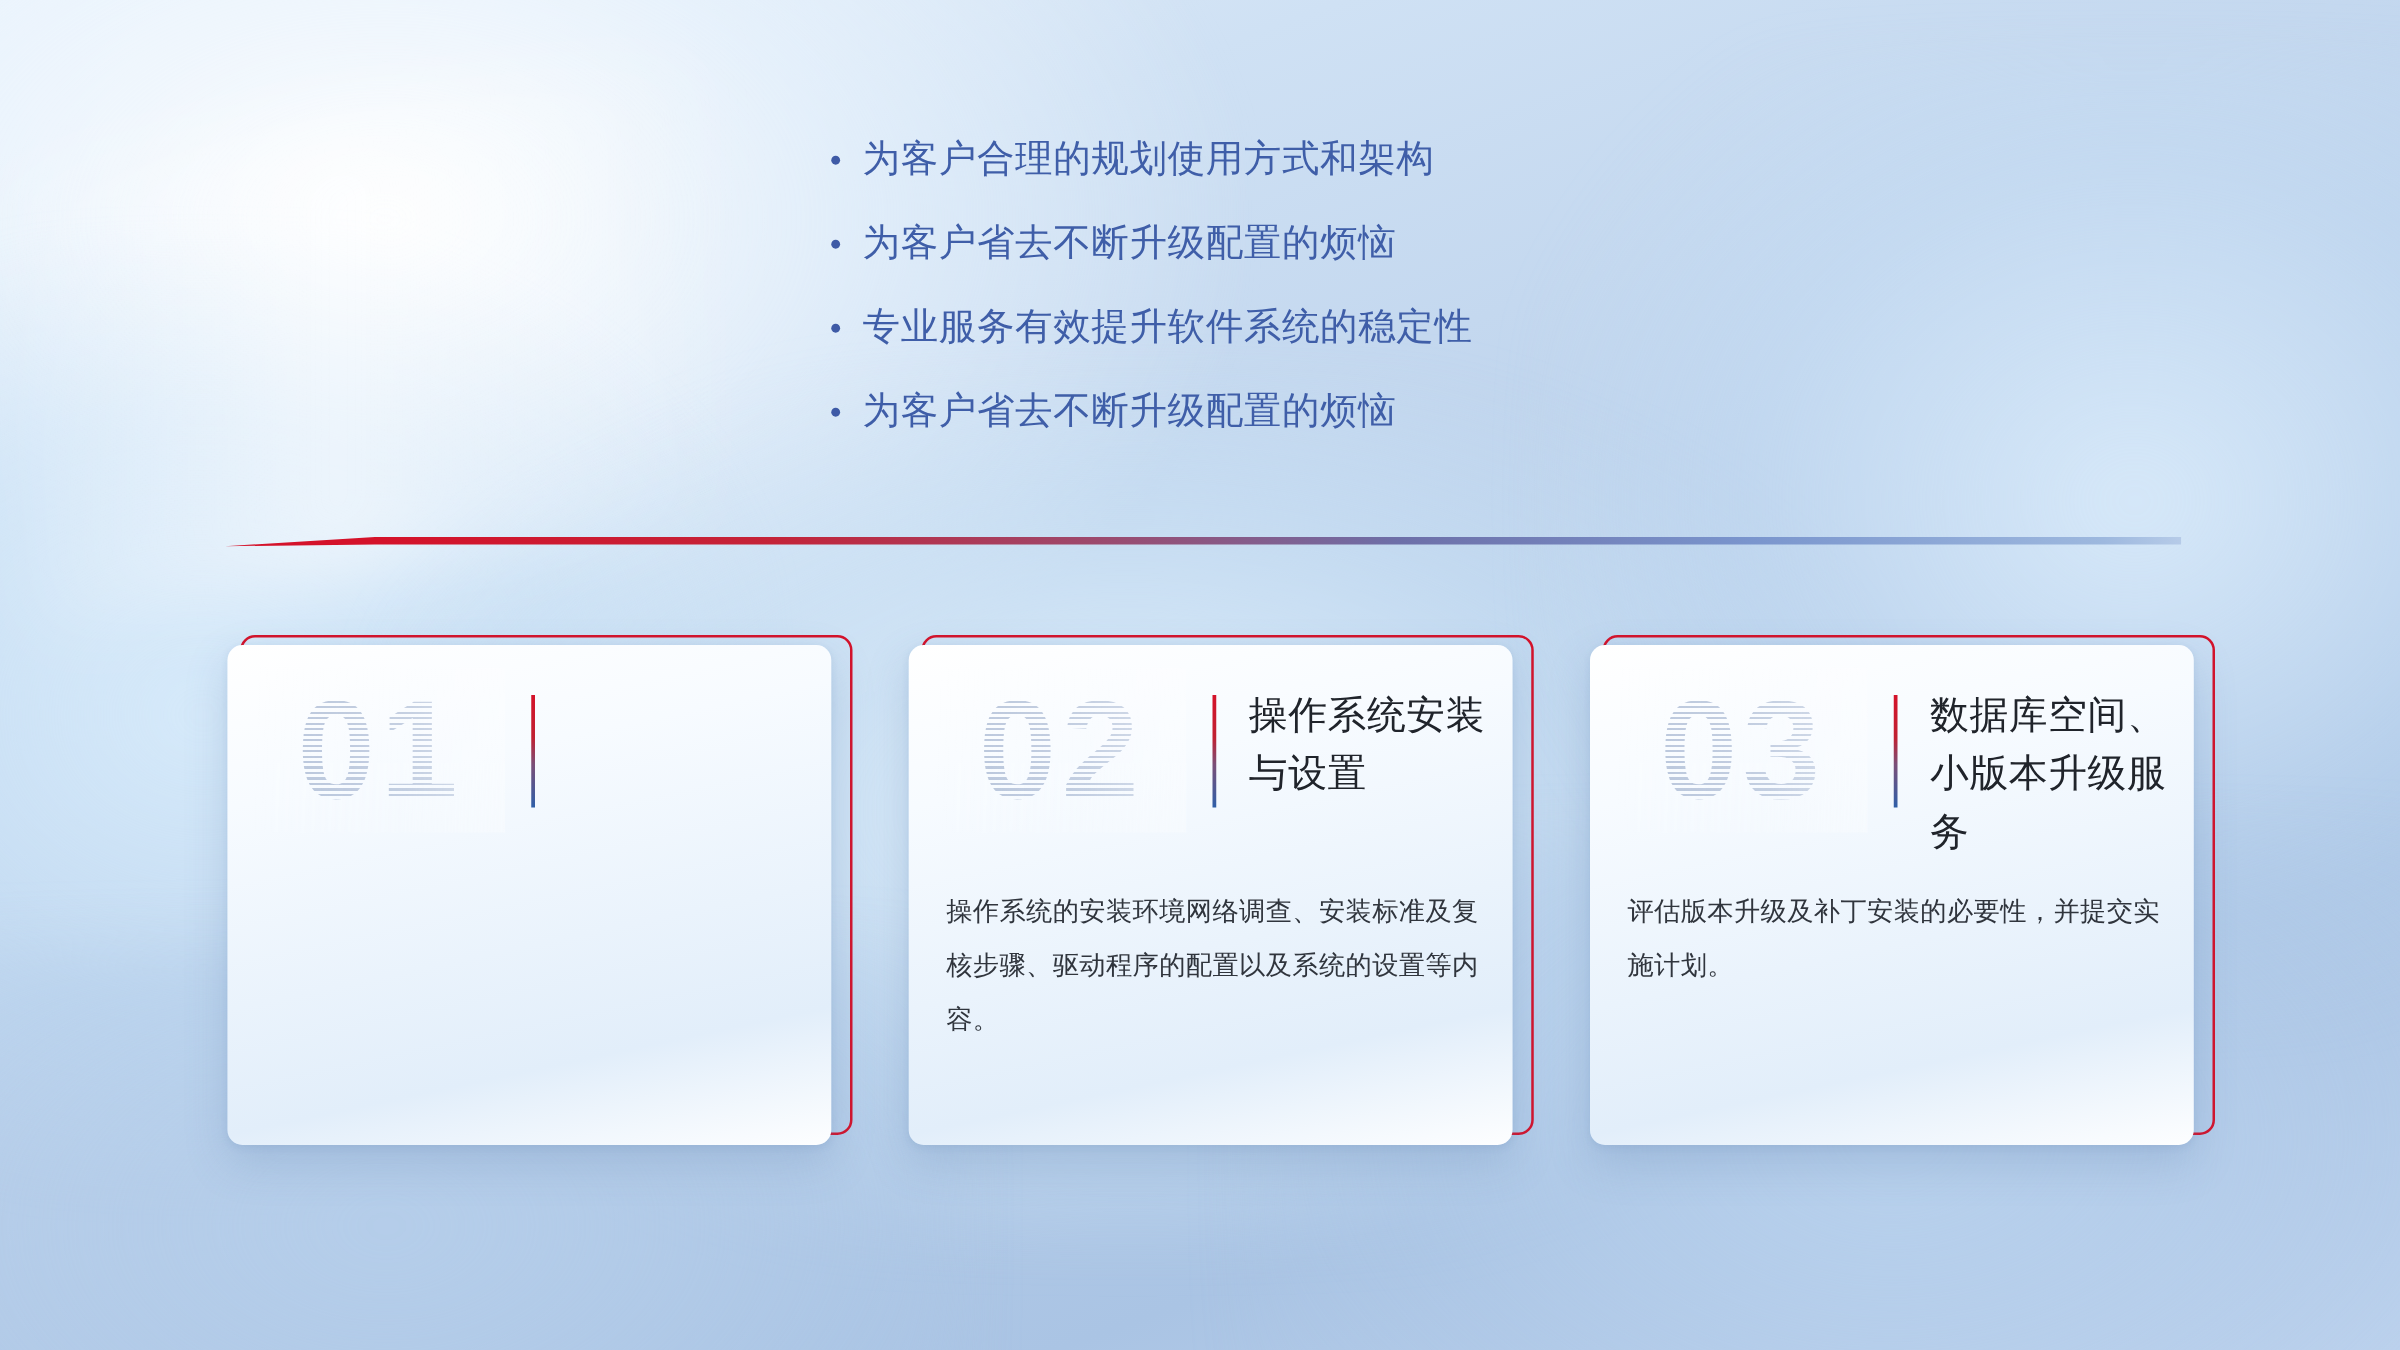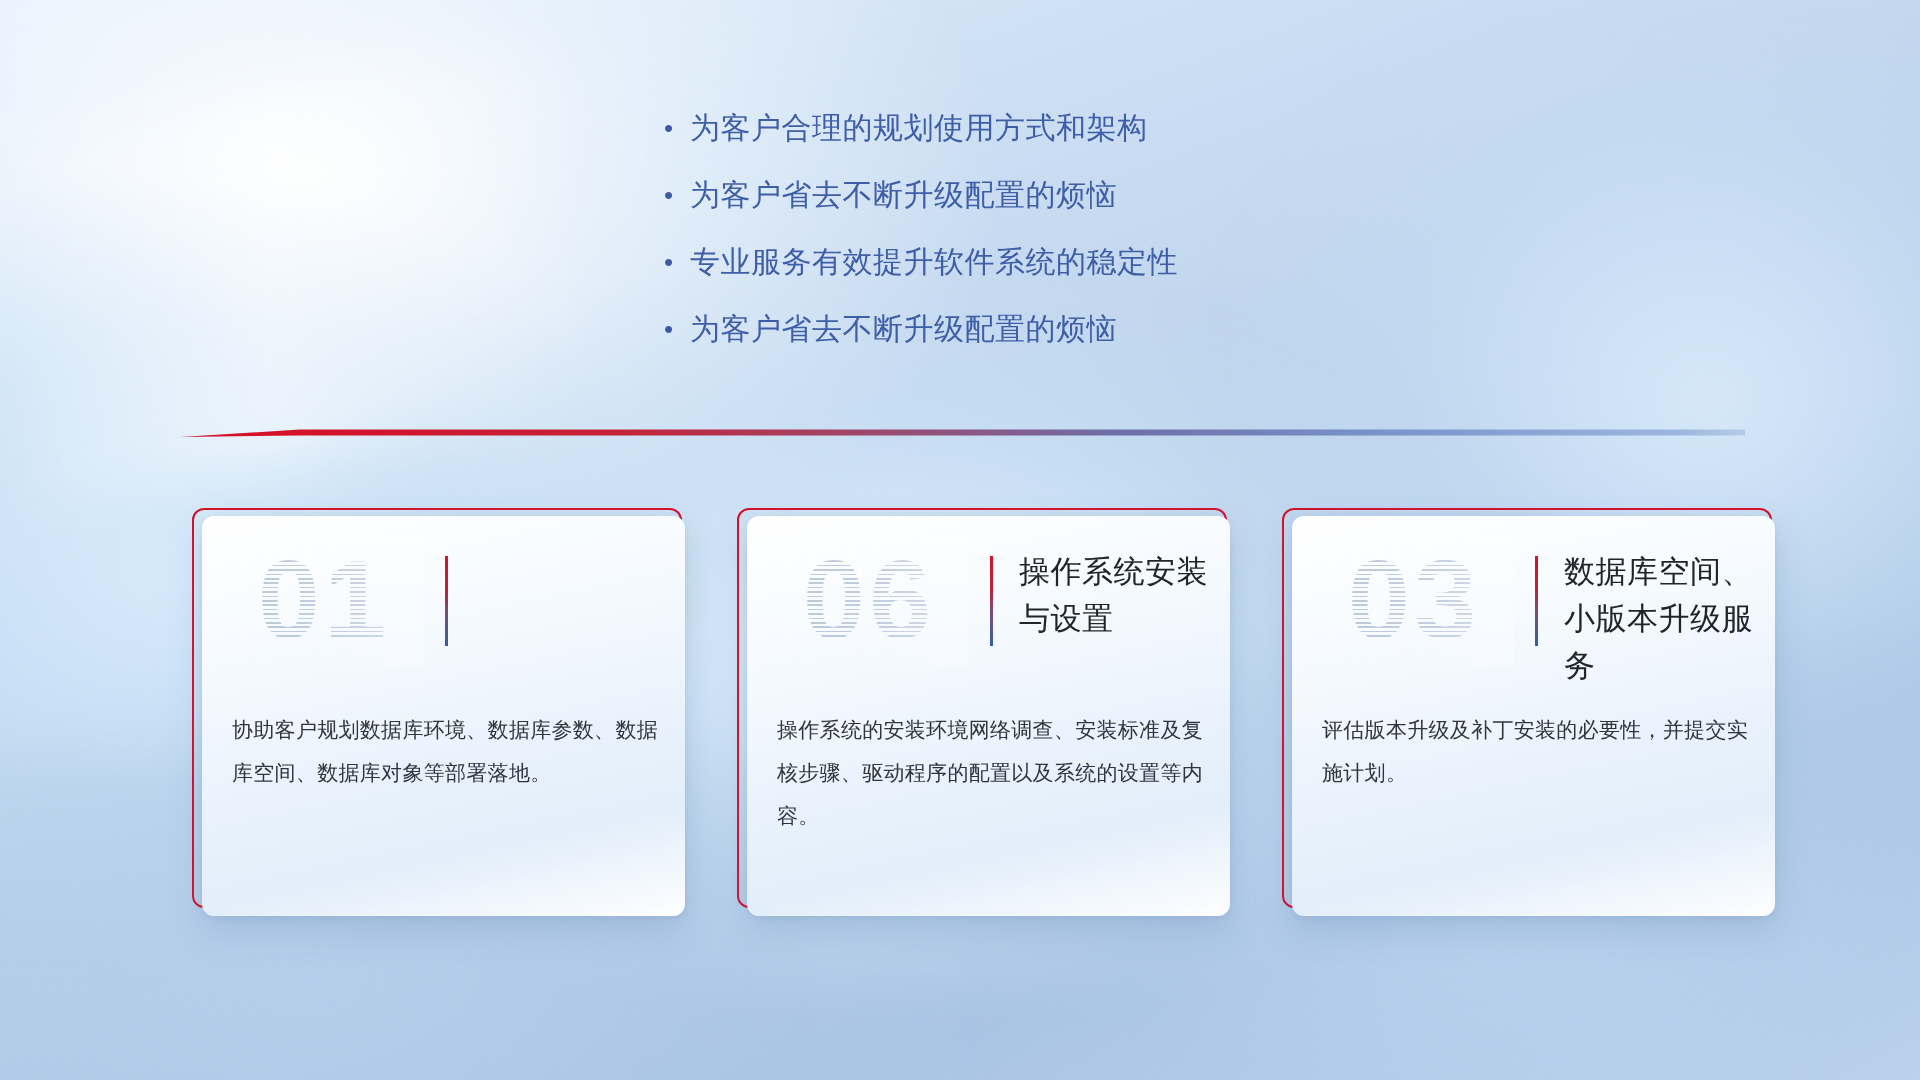--- a/index.html
+++ b/index.html
@@ -124,21 +124,20 @@
   }
   .card-face{
     position:absolute;
     left:0; top:0;
     width:483px; height:400px;
     border-radius:12px;
     background:linear-gradient(168deg,#ffffff 0%, #f7fbff 26%, #eaf3fc 58%, #e2eefa 78%, #fdfeff 100%);
     box-shadow:0 14px 34px rgba(92,125,170,.24), 0 2px 6px rgba(92,125,170,.12);
     overflow:hidden;
     z-index:2;
-    margin-left:20px;
   }
 
   .card-head{
     position:relative;
     height:168px;
   }
 
   
   .card-index{
     position:absolute;
@@ -249,29 +248,28 @@
 
 <div class="cards">
 
   <div class="card">
     <div class="card-outline"></div>
     <div class="card-face">
       <div class="card-head">
         <div class="card-index">01</div>
         <div class="card-rule"></div>
       </div>
-      <div class="card-body">协助客户规划数据库环境、数据库参数、数据库空间、数据库对象等部署落地。</div>
     </div>
   </div>
 
   <div class="card">
     <div class="card-outline"></div>
     <div class="card-face">
       <div class="card-head">
-        <div class="card-index">06</div>
+        <div class="card-index">02</div>
         <div class="card-rule"></div>
         <div class="card-title">操作系统安装与设置</div>
       </div>
       <div class="card-body">操作系统的安装环境网络调查、安装标准及复核步骤、驱动程序的配置以及系统的设置等内容。</div>
     </div>
   </div>
 
   <div class="card">
     <div class="card-outline"></div>
     <div class="card-face">

